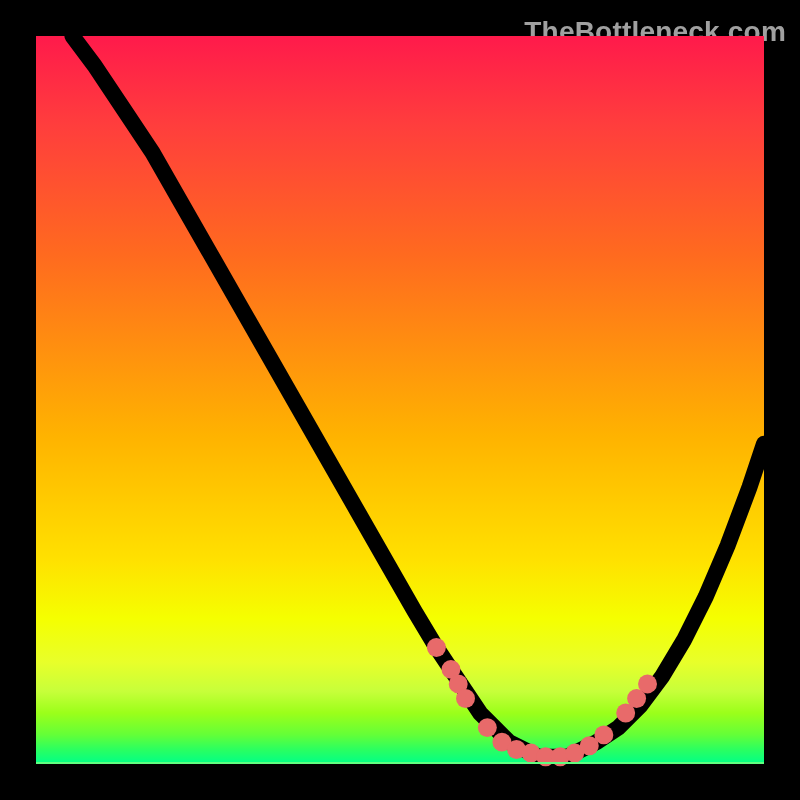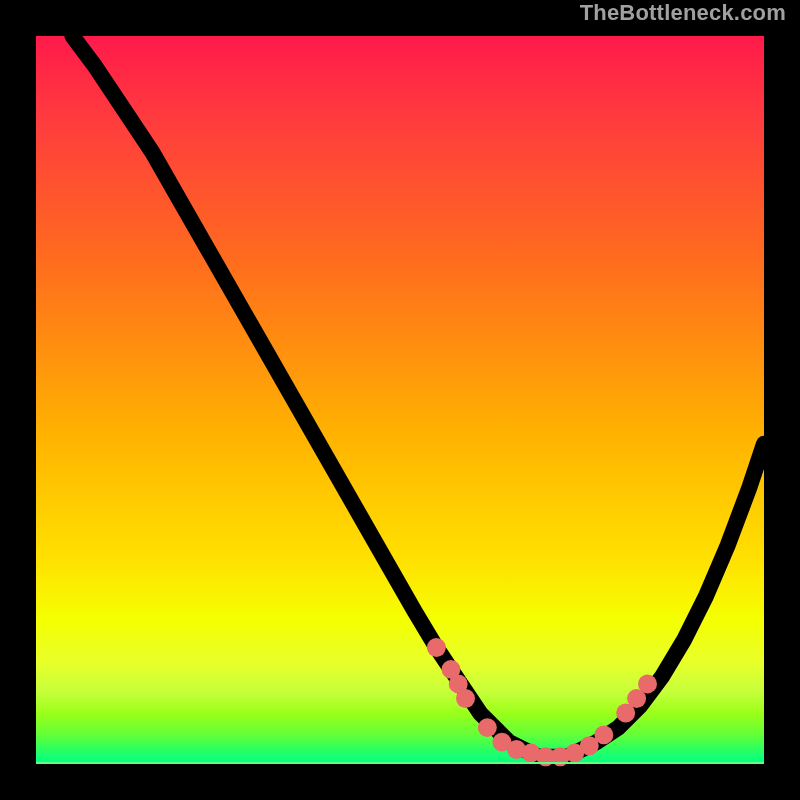--- a/index.html
+++ b/index.html
@@ -26,24 +26,24 @@
 
   .frame {
     position: relative;
     width: 800px;
     height: 800px;
     background: var(--page-bg);
   }
 
   .watermark {
     position: absolute;
-    top: 0;
+    top: 16px;
     right: 14px;
     color: var(--watermark);
-    font-size: 22px;
+    font-size: 28px;
     font-weight: 600;
     letter-spacing: 0.2px;
     user-select: none;
   }
 
   .plot {
     position: absolute;
     left: 36px;
     top: 36px;
     width: 728px;

